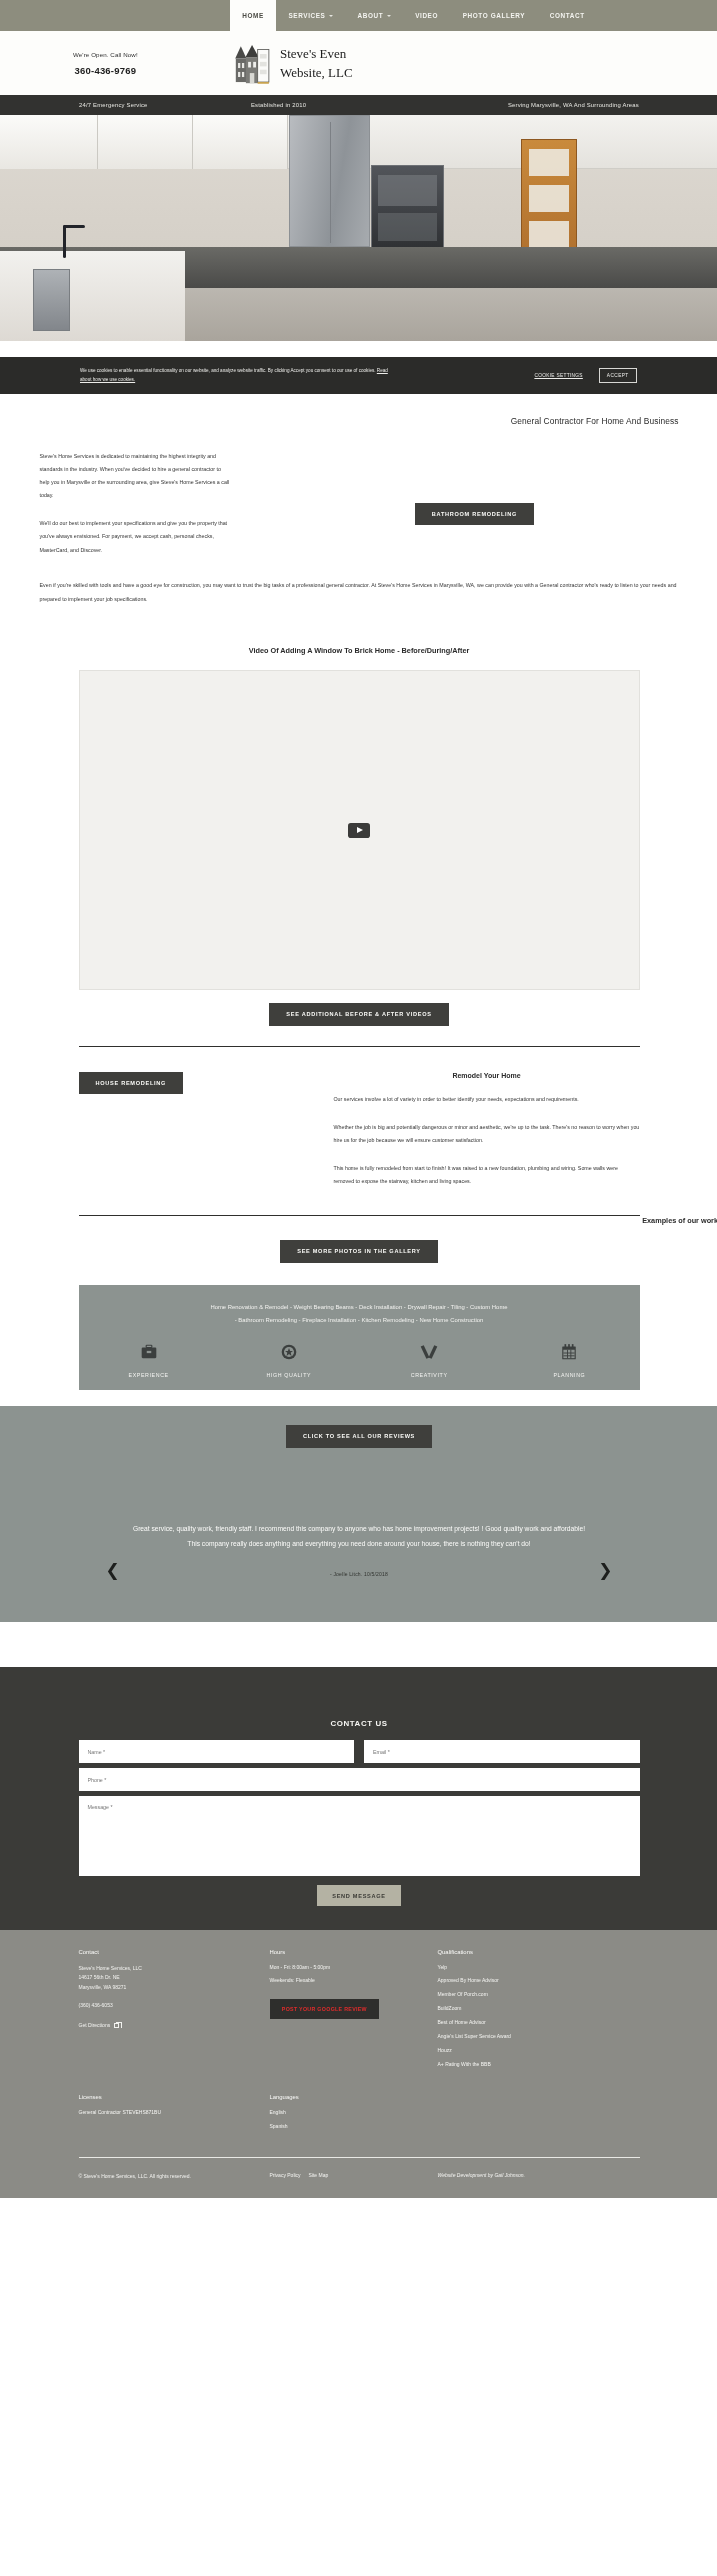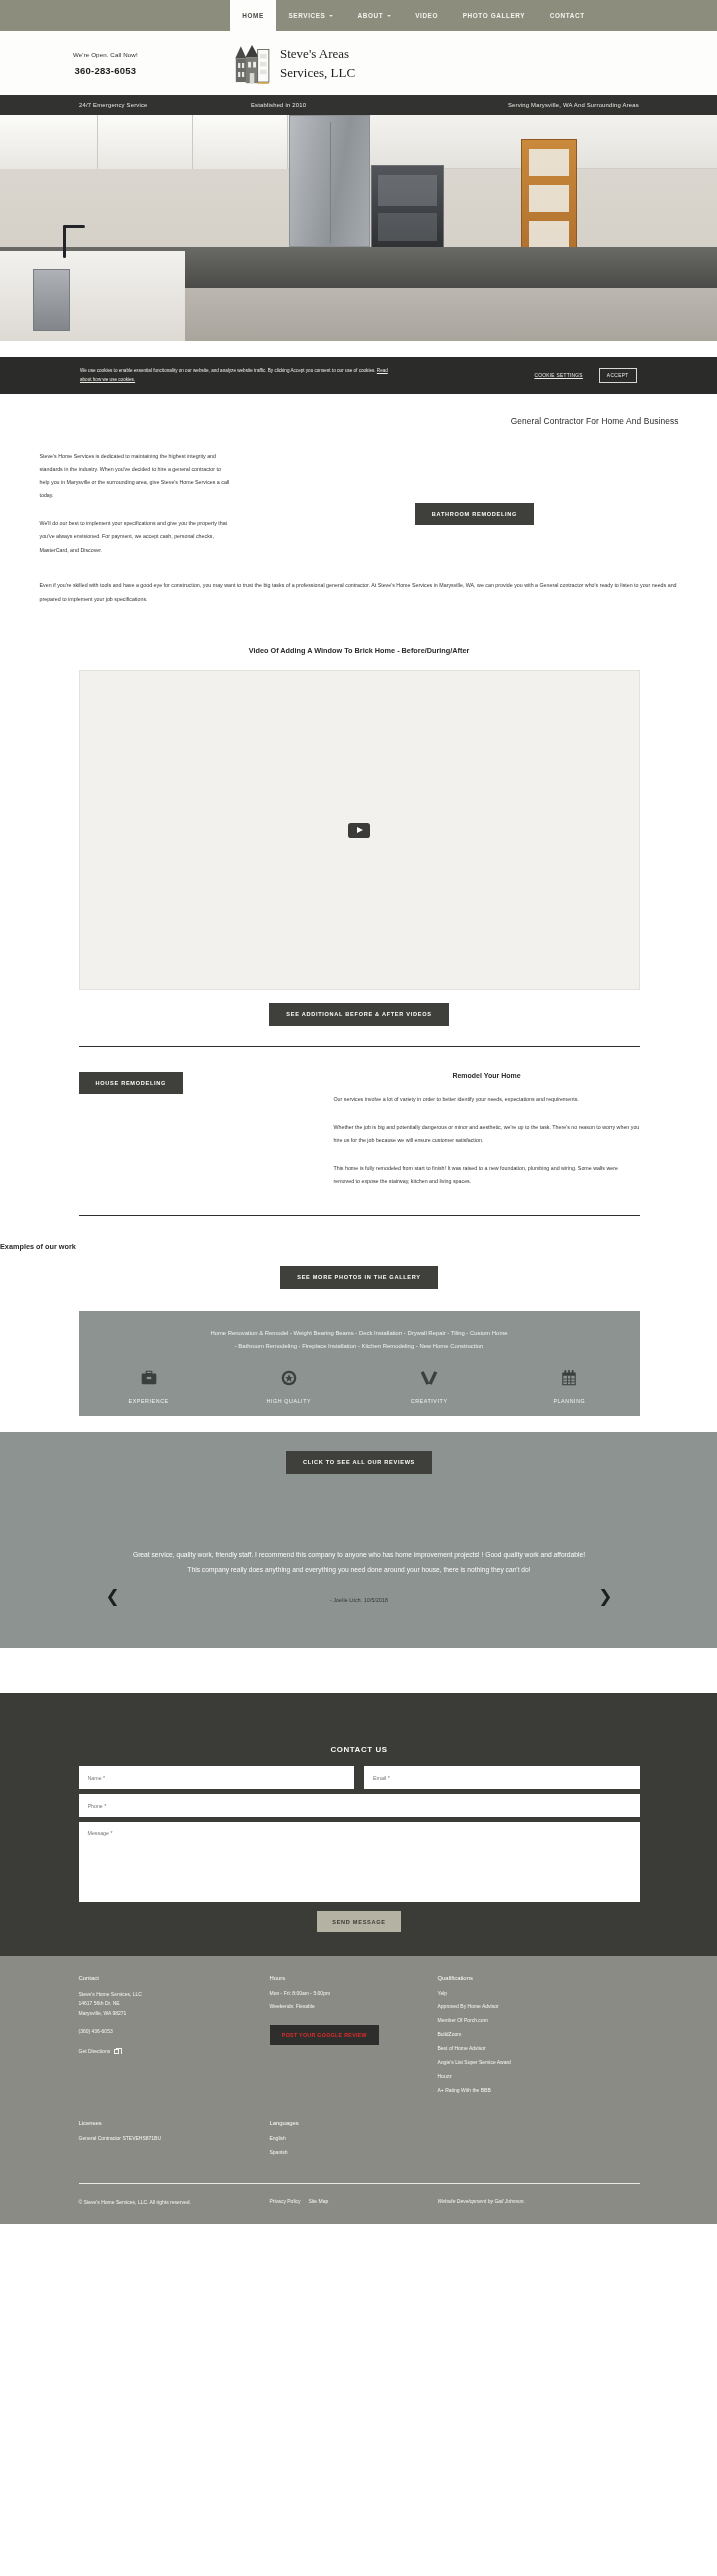--- a/index.html
+++ b/index.html
@@ -156,21 +156,21 @@
   }
   .play-tri { width:0;height:0;border-left:6.2px solid #fff;border-top:3.9px solid transparent;border-bottom:3.9px solid transparent; margin-left:1.7px;}
 
   .hr-line { border:0; border-top:0.6px solid #2f2f2d; width:561px; margin:20px auto 0;}
 
   .remodel-row { display:flex; width:561px; margin:25px auto 0; }
   .remodel-left { width:224px; }
   .remodel-right { flex:1; padding-left:31px; }
   .remodel-h { text-align:center; font-size:7px; color:#2b2b2b; margin-bottom:14.6px;}
 
-  .examples-h { text-align:left; font-size:7.3px; color:#2b2b2b; margin-top:26px;}
+  .examples-h { text-align:right; font-size:7.3px; color:#2b2b2b; }
 
   
   .service-band {
     width:561px; margin:22.4px auto 0; background:#8c9390; padding:15.7px 0 12.3px;
   }
   .service-list { text-align:center; color:#f2f2ef; font-size:5.9px; line-height:2.2; padding:0 34px;}
   .icon-row { display:flex; margin-top:12.3px; }
   .icon-cell { flex:1; text-align:center; }
   .icon-glyph { height:26px; display:flex; align-items:center; justify-content:center; color:#3b3f3e; }
   .icon-label { margin-top:6.7px; color:#f5f5f2; font-size:5.3px; letter-spacing:0.6px; text-transform:uppercase;}
@@ -269,21 +269,21 @@
     </div>
     <div class="nav-item">
       <span>CONTACT</span>
     </div>
   </div>
 </div>
 
 <div class="header">
   <div class="header-left">
     <div class="open-now">We're Open. Call Now!</div>
-    <div class="phone-big">360-283-6053</div>
+    <div class="phone-big">360-436-9769</div>
   </div>
   <div class="header-brand">
     <div class="logo-mark">
       <svg width="37" height="43" viewBox="0 0 66 76">
         <polygon points="4,30 14,8 24,30" fill="#4a4a48"></polygon>
         <rect x="5" y="30" width="19" height="42" fill="#6a6a67"></rect>
         <rect x="9" y="38" width="4" height="9" fill="#e8e8e4"></rect>
         <rect x="16" y="38" width="4" height="9" fill="#e8e8e4"></rect>
         <rect x="9" y="54" width="4" height="9" fill="#e8e8e4"></rect>
         <rect x="16" y="54" width="4" height="9" fill="#e8e8e4"></rect>
@@ -293,22 +293,22 @@
         <rect x="36" y="36" width="5" height="10" fill="#efefec"></rect>
         <rect x="30" y="56" width="8" height="18" fill="#d9d9d4"></rect>
         <rect x="44" y="14" width="20" height="58" fill="#fbfbf9" stroke="#5a5a57" stroke-width="1.5"></rect>
         <rect x="48" y="22" width="12" height="8" fill="#e3e3df"></rect>
         <rect x="48" y="36" width="12" height="8" fill="#e3e3df"></rect>
         <rect x="48" y="50" width="12" height="8" fill="#e3e3df"></rect>
         <rect x="44" y="72" width="20" height="3" fill="#c9a24a"></rect>
       </svg>
     </div>
     <div class="brand-text">
-      <div>Steve's Areas</div>
-      <div>Services, LLC</div>
+      <div>Steve's Even</div>
+      <div>Website, LLC</div>
     </div>
   </div>
 </div>
 
 <div class="infobar">
   <div class="cell">24/7 Emergency Service</div>
   <div class="cell">Established in 2010</div>
   <div class="cell">Serving Marysville, WA And Surrounding Areas</div>
 </div>
 

